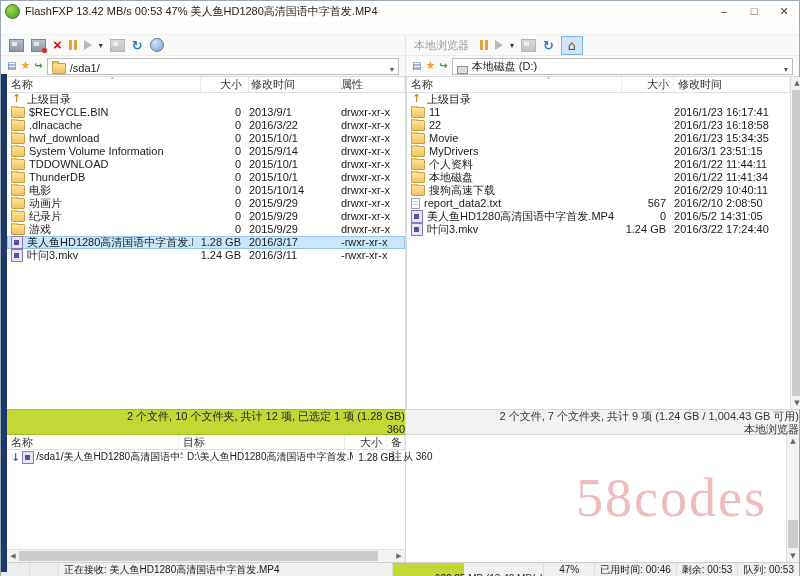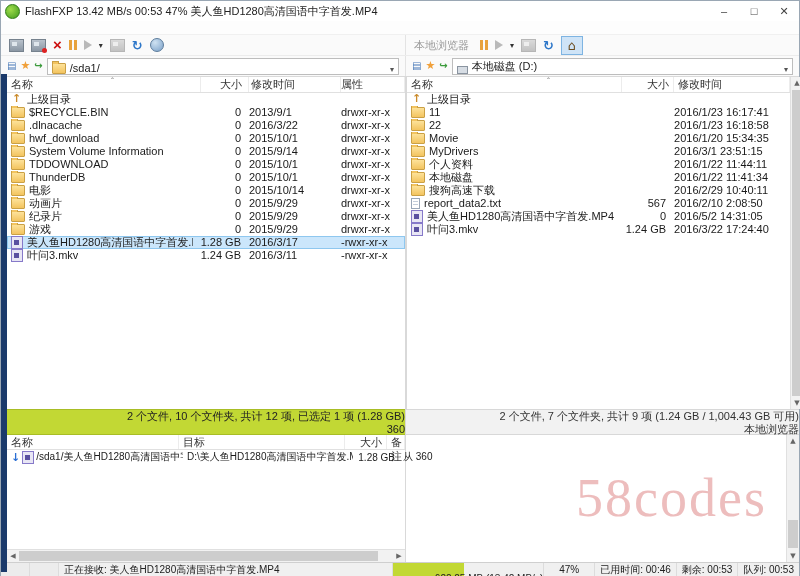--- a/index.html
+++ b/index.html
@@ -369,21 +369,21 @@
               </span>
               <span class="csize-r"></span>
               <span class="cmod-r">2016/1/23 16:18:58</span>
             </div>
             <div class="row">
               <span class="cname">
                 <span class="fi icon-folder"></span>
                 <span class="txt">Movie</span>
               </span>
               <span class="csize-r"></span>
-              <span class="cmod-r">2016/1/20 15:34:35</span>
+              <span class="cmod-r">2016/1/23 15:34:35</span>
             </div>
             <div class="row">
               <span class="cname">
                 <span class="fi icon-folder"></span>
                 <span class="txt">MyDrivers</span>
               </span>
               <span class="csize-r"></span>
               <span class="cmod-r">2016/3/1 23:51:15</span>
             </div>
             <div class="row">

